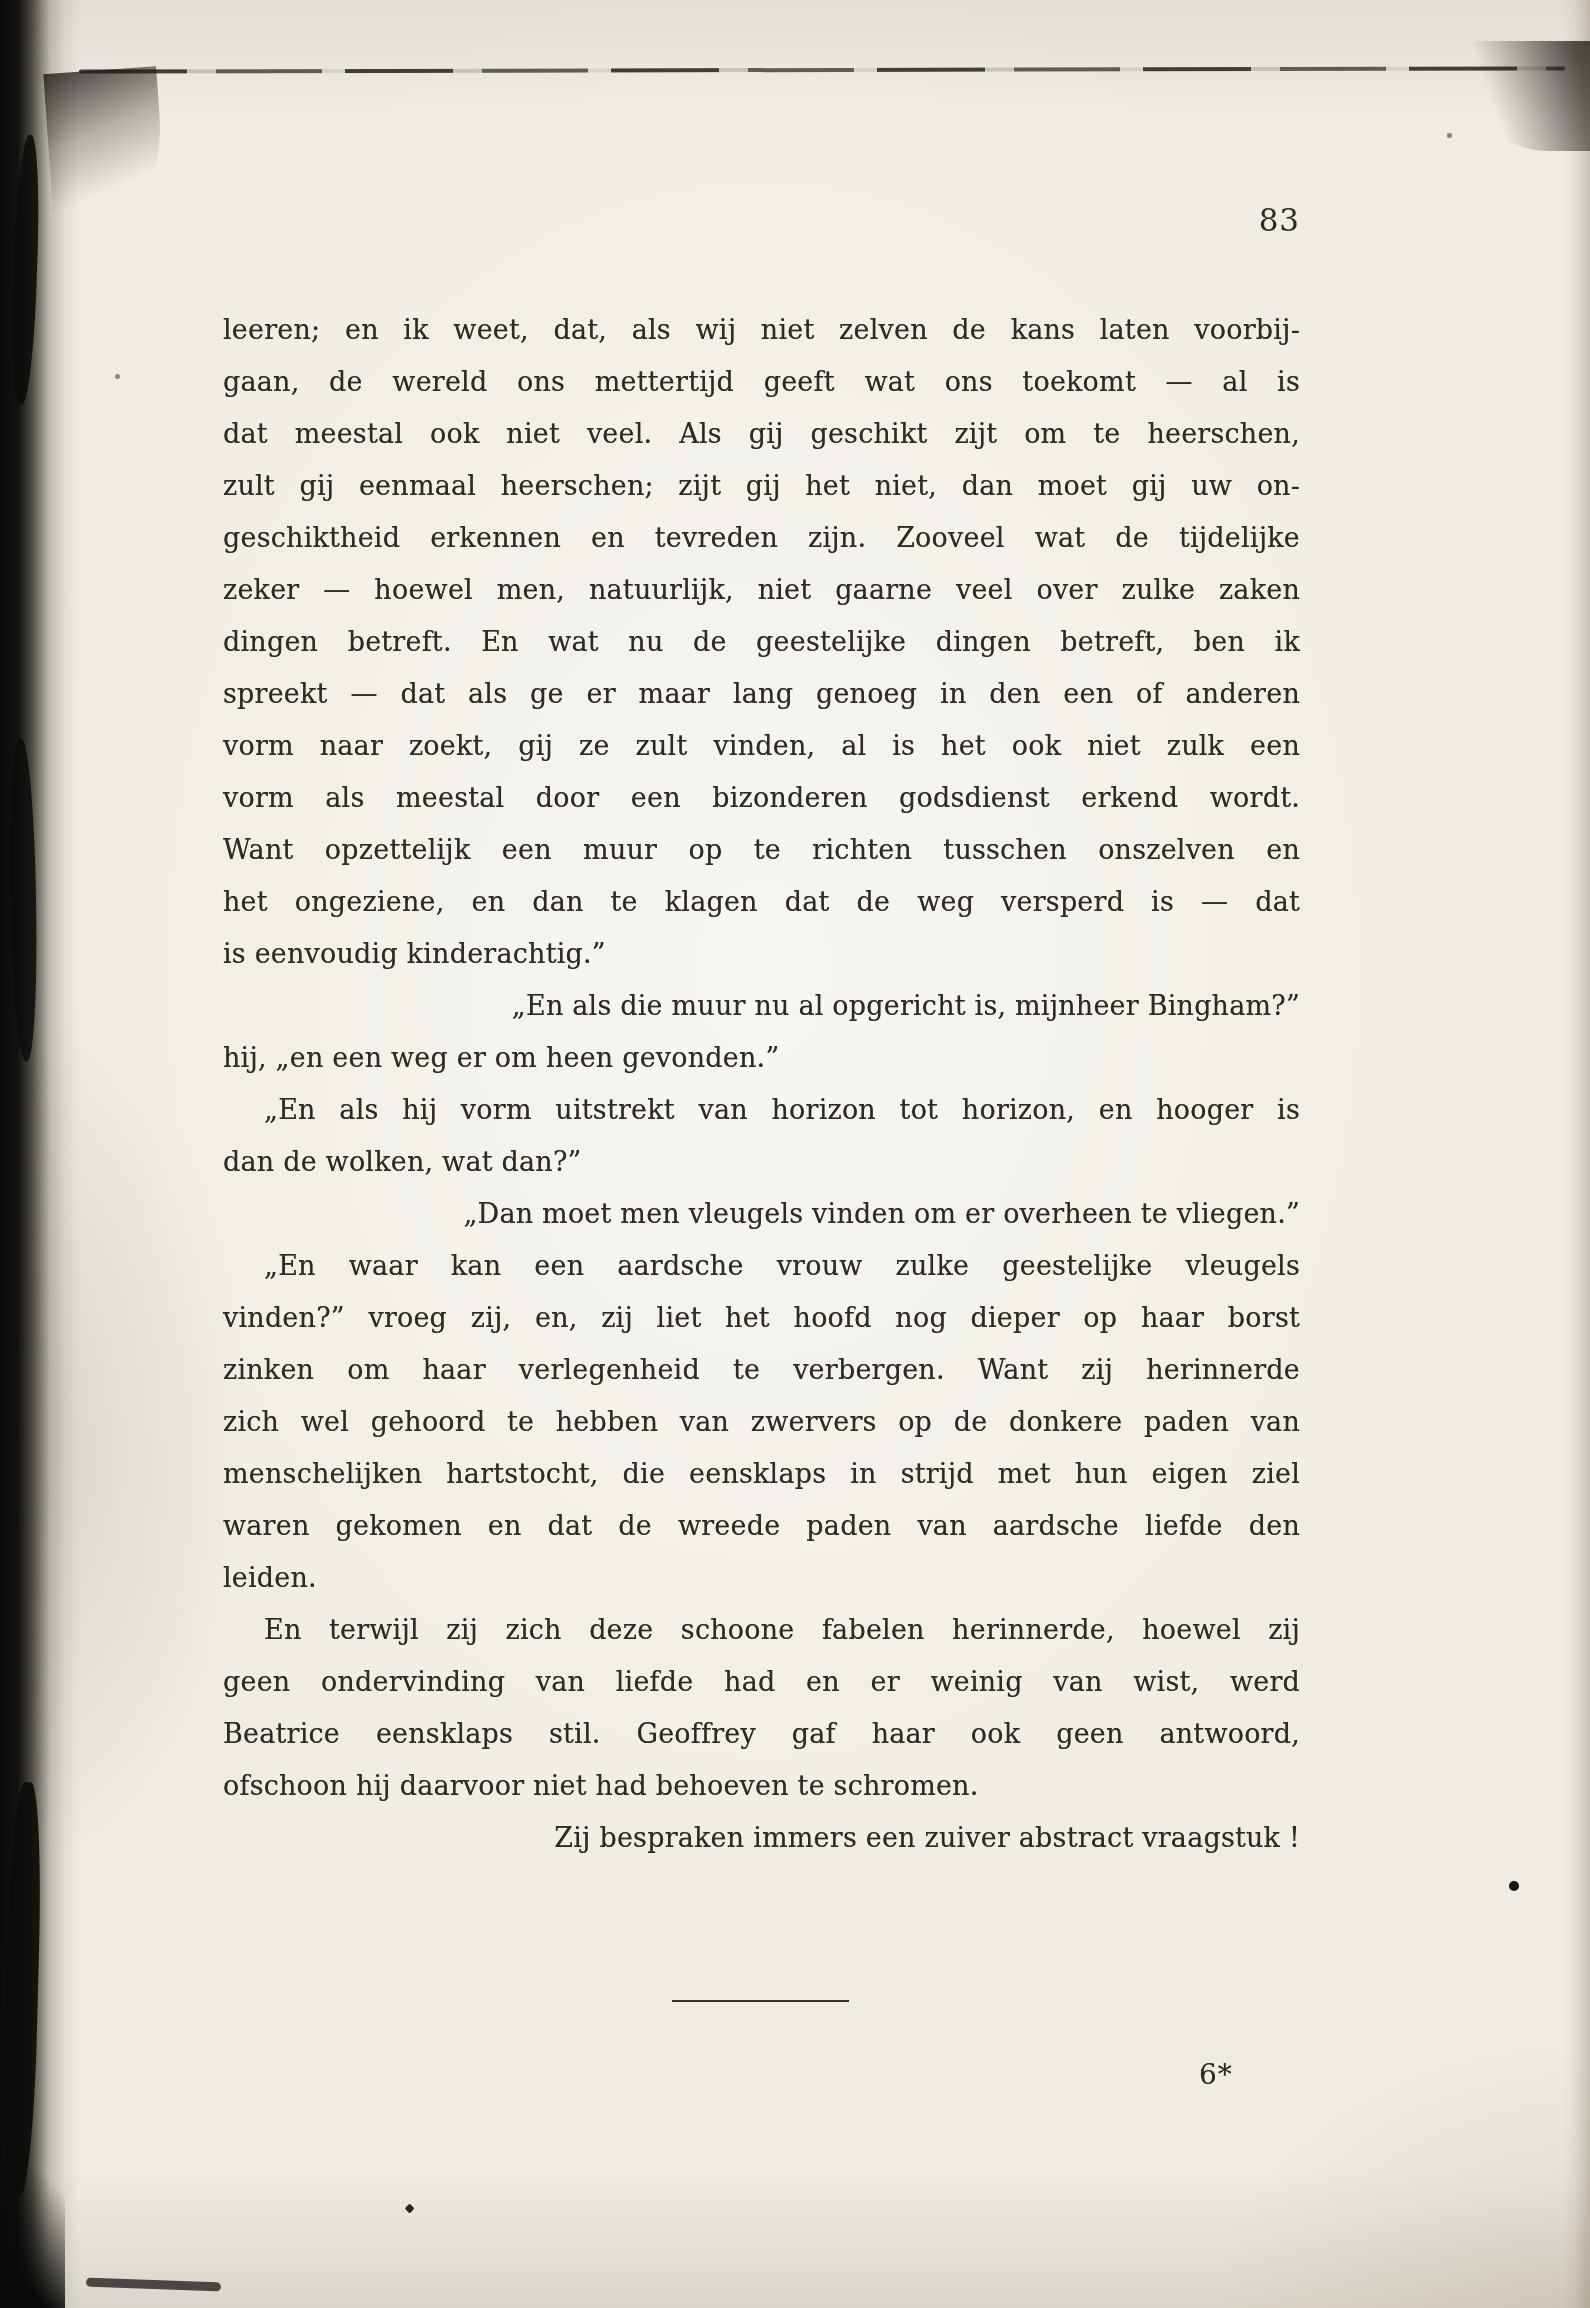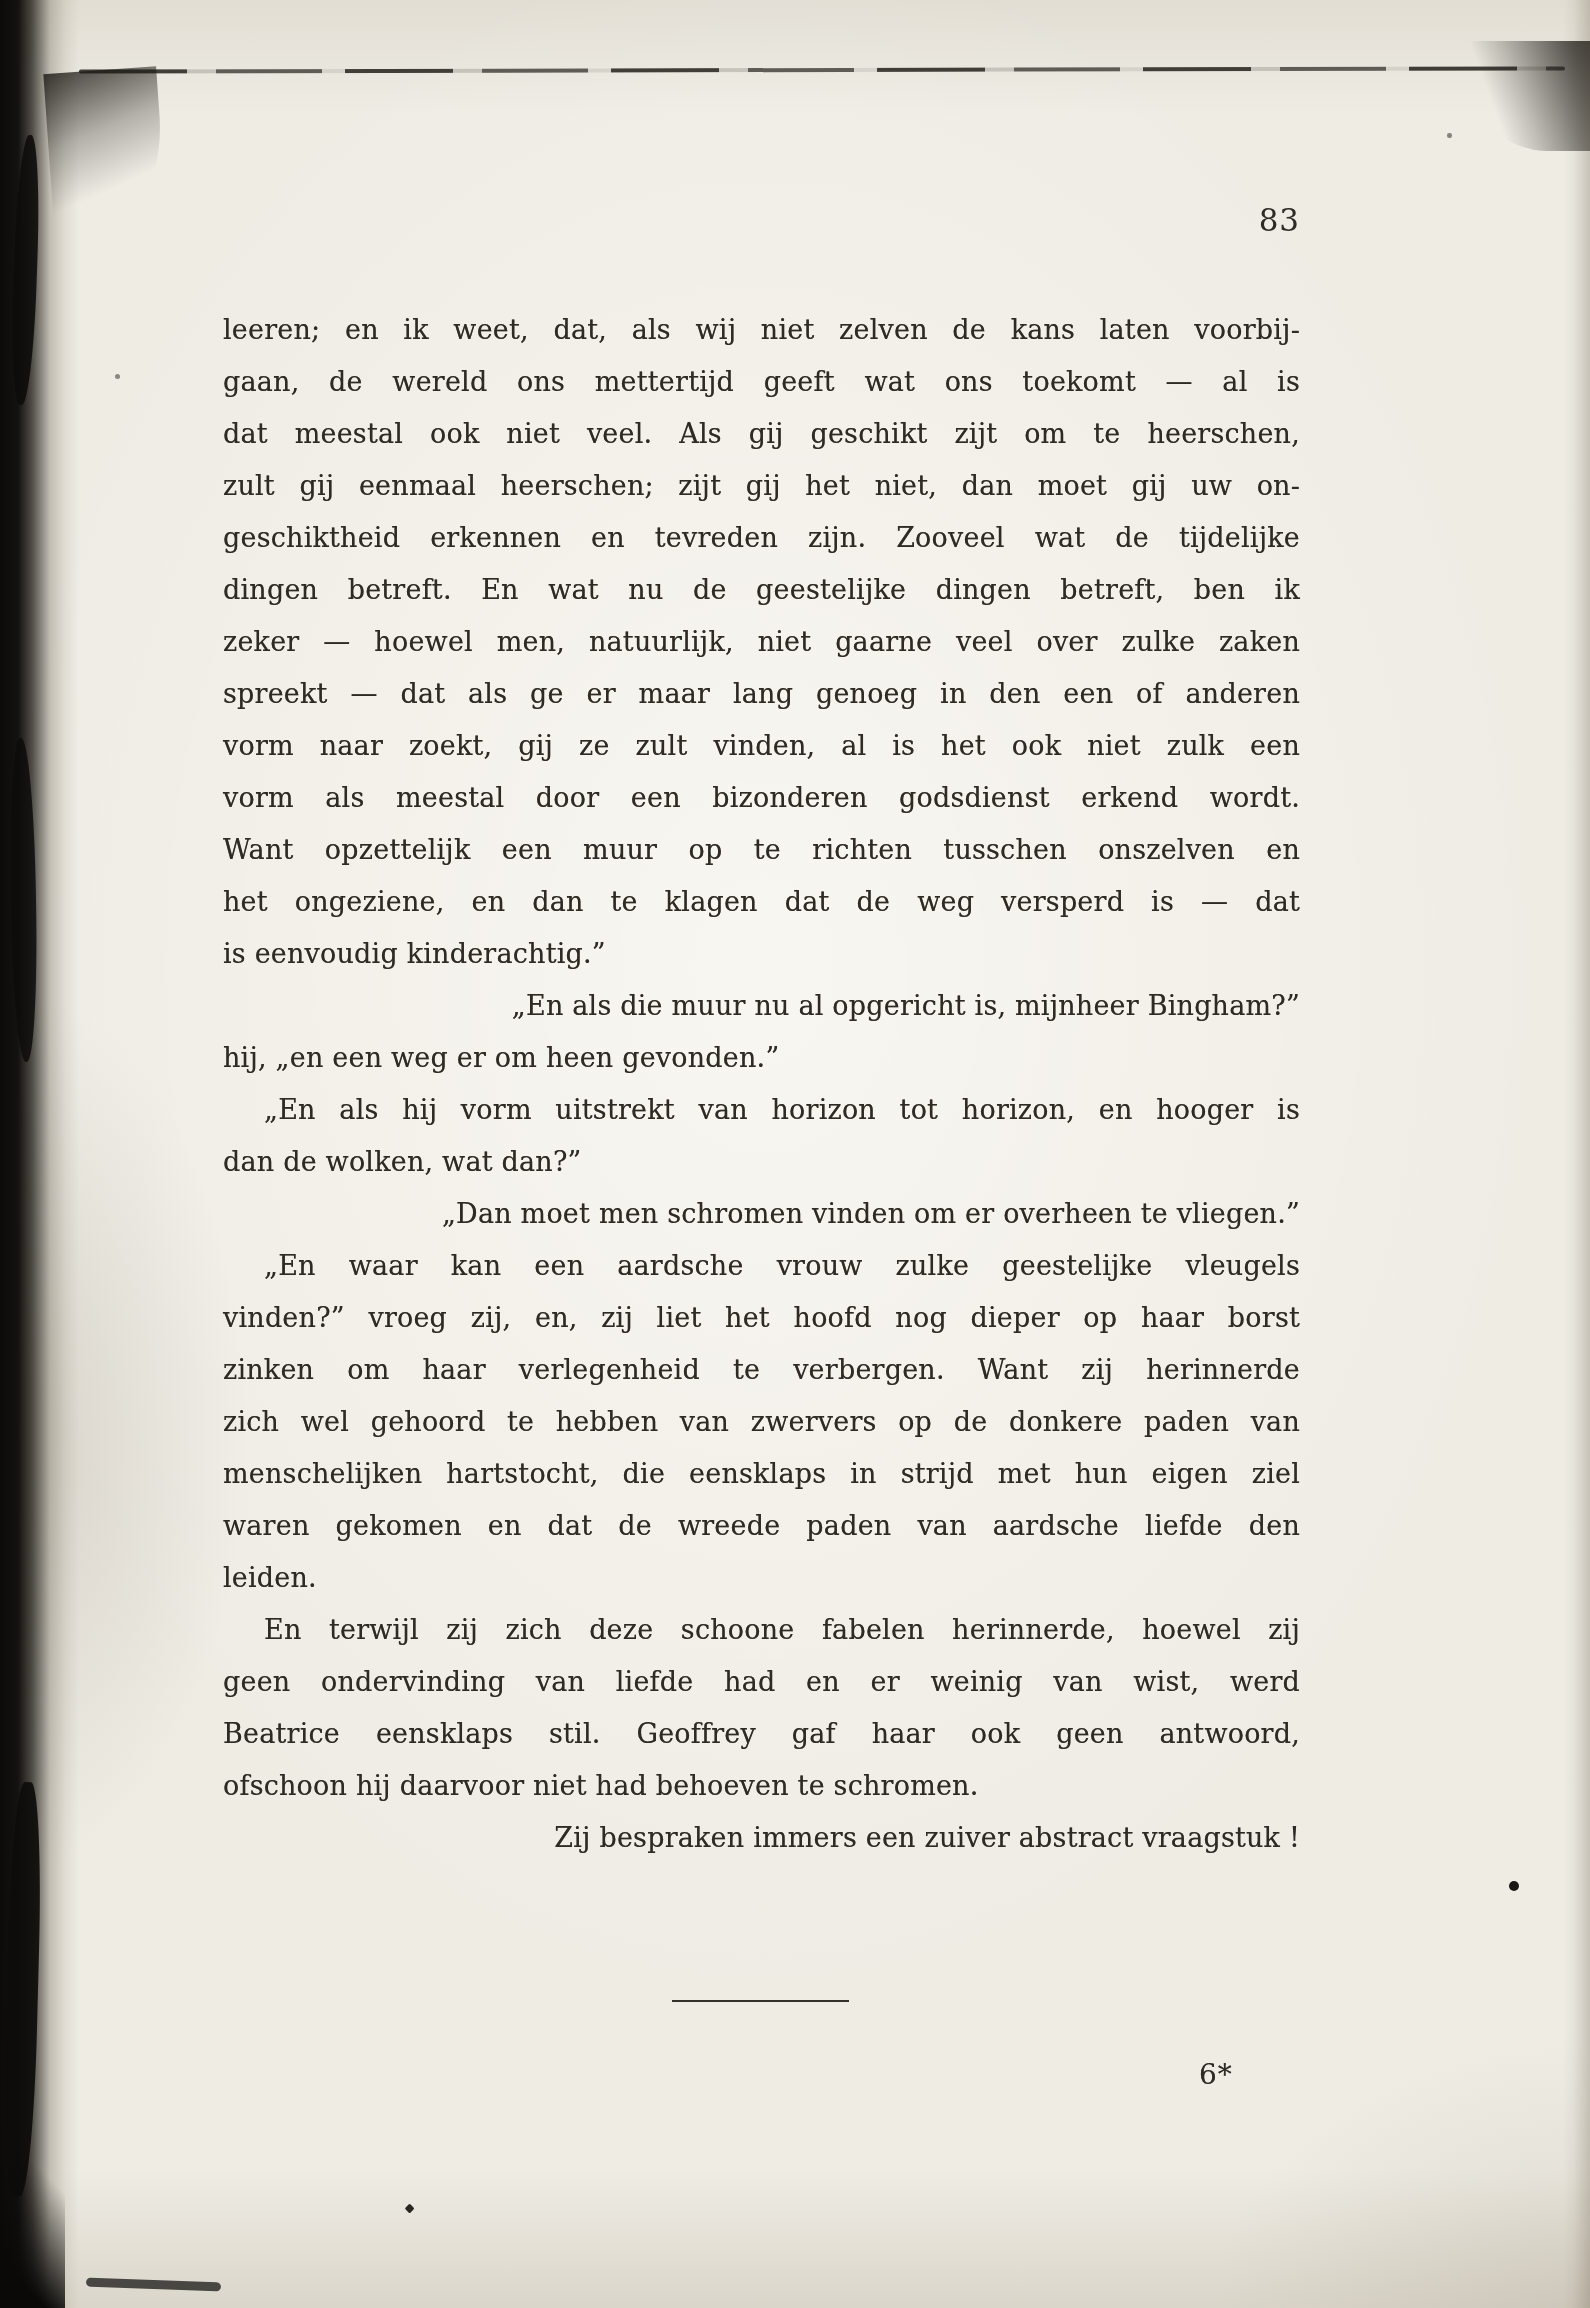--- a/index.html
+++ b/index.html
@@ -105,33 +105,33 @@
   <div class="dot d3"></div>
   <div class="dot d4"></div>
 
   <div class="pagenum">83</div>
   <div class="textblock">
       <div class="line just">leeren; en ik weet, dat, als wij niet zelven de kans laten voorbij-</div>
       <div class="line just">gaan, de wereld ons mettertijd geeft wat ons toekomt — al is</div>
       <div class="line just">dat meestal ook niet veel. Als gij geschikt zijt om te heerschen,</div>
       <div class="line just">zult gij eenmaal heerschen; zijt gij het niet, dan moet gij uw on-</div>
       <div class="line just">geschiktheid erkennen en tevreden zijn. Zooveel wat de tijdelijke</div>
+      <div class="line just">zeker — hoewel men, natuurlijk, niet gaarne veel over zulke zaken</div>
       <div class="line just">dingen betreft. En wat nu de geestelijke dingen betreft, ben ik</div>
-      <div class="line just">zeker — hoewel men, natuurlijk, niet gaarne veel over zulke zaken</div>
       <div class="line just">spreekt — dat als ge er maar lang genoeg in den een of anderen</div>
       <div class="line just">vorm naar zoekt, gij ze zult vinden, al is het ook niet zulk een</div>
       <div class="line just">vorm als meestal door een bizonderen godsdienst erkend wordt.</div>
       <div class="line just">Want opzettelijk een muur op te richten tusschen onszelven en</div>
       <div class="line just">het ongeziene, en dan te klagen dat de weg versperd is — dat</div>
       <div class="line">is eenvoudig kinderachtig.”</div>
       <div class="line ind">„En als die muur nu al opgericht is, mijnheer Bingham?”</div>
       <div class="line">hij, „en een weg er om heen gevonden.”</div>
       <div class="line just ind">„En als hij vorm uitstrekt van horizon tot horizon, en hooger is</div>
       <div class="line">dan de wolken, wat dan?”</div>
-      <div class="line ind">„Dan moet men schromen vinden om er overheen te vliegen.”</div>
+      <div class="line ind">„Dan moet men vleugels vinden om er overheen te vliegen.”</div>
       <div class="line just ind">„En waar kan een aardsche vrouw zulke geestelijke vleugels</div>
       <div class="line just">vinden?” vroeg zij, en, zij liet het hoofd nog dieper op haar borst</div>
       <div class="line just">zinken om haar verlegenheid te verbergen. Want zij herinnerde</div>
       <div class="line just">zich wel gehoord te hebben van zwervers op de donkere paden van</div>
       <div class="line just">menschelijken hartstocht, die eensklaps in strijd met hun eigen ziel</div>
       <div class="line just">waren gekomen en dat de wreede paden van aardsche liefde den</div>
       <div class="line">leiden.</div>
       <div class="line just ind">En terwijl zij zich deze schoone fabelen herinnerde, hoewel zij</div>
       <div class="line just">geen ondervinding van liefde had en er weinig van wist, werd</div>
       <div class="line just">Beatrice eensklaps stil. Geoffrey gaf haar ook geen antwoord,</div>

